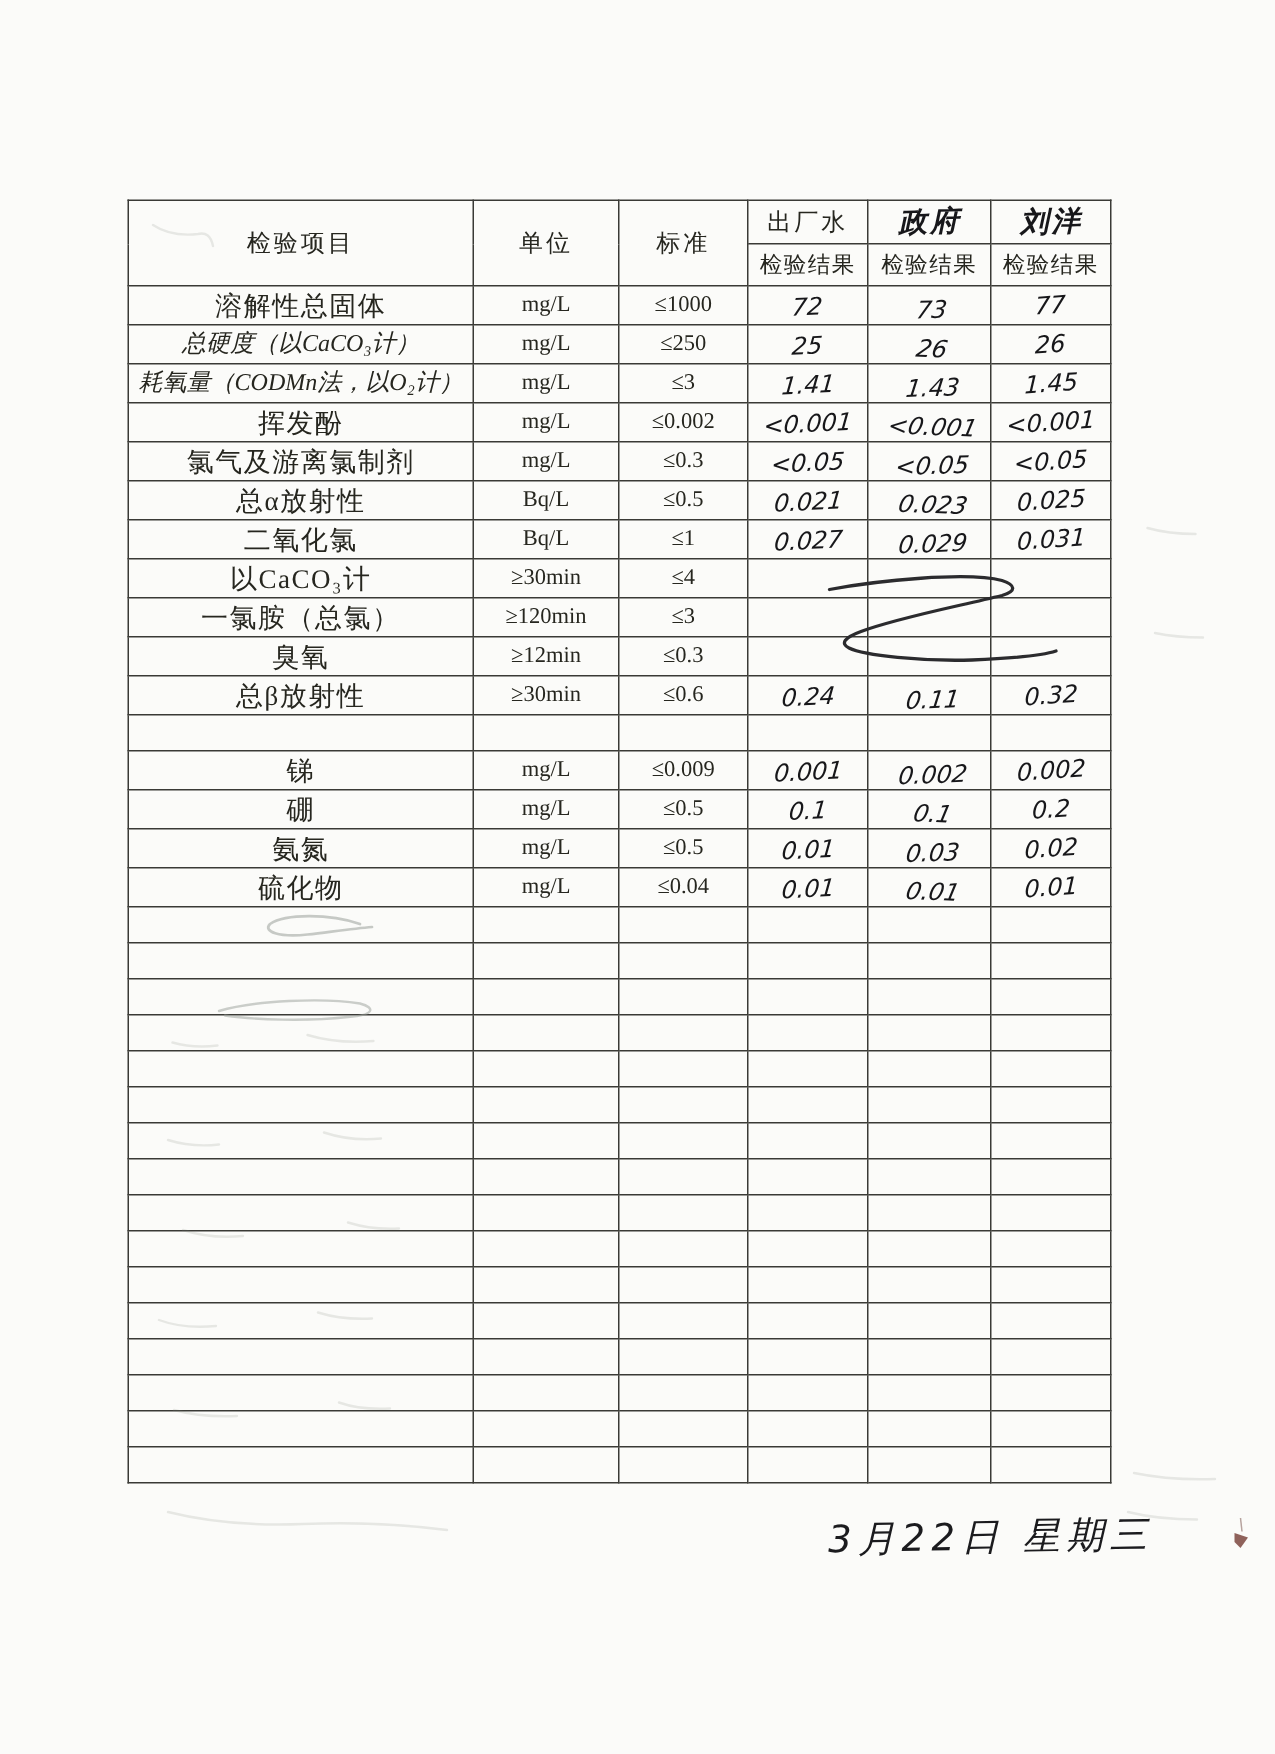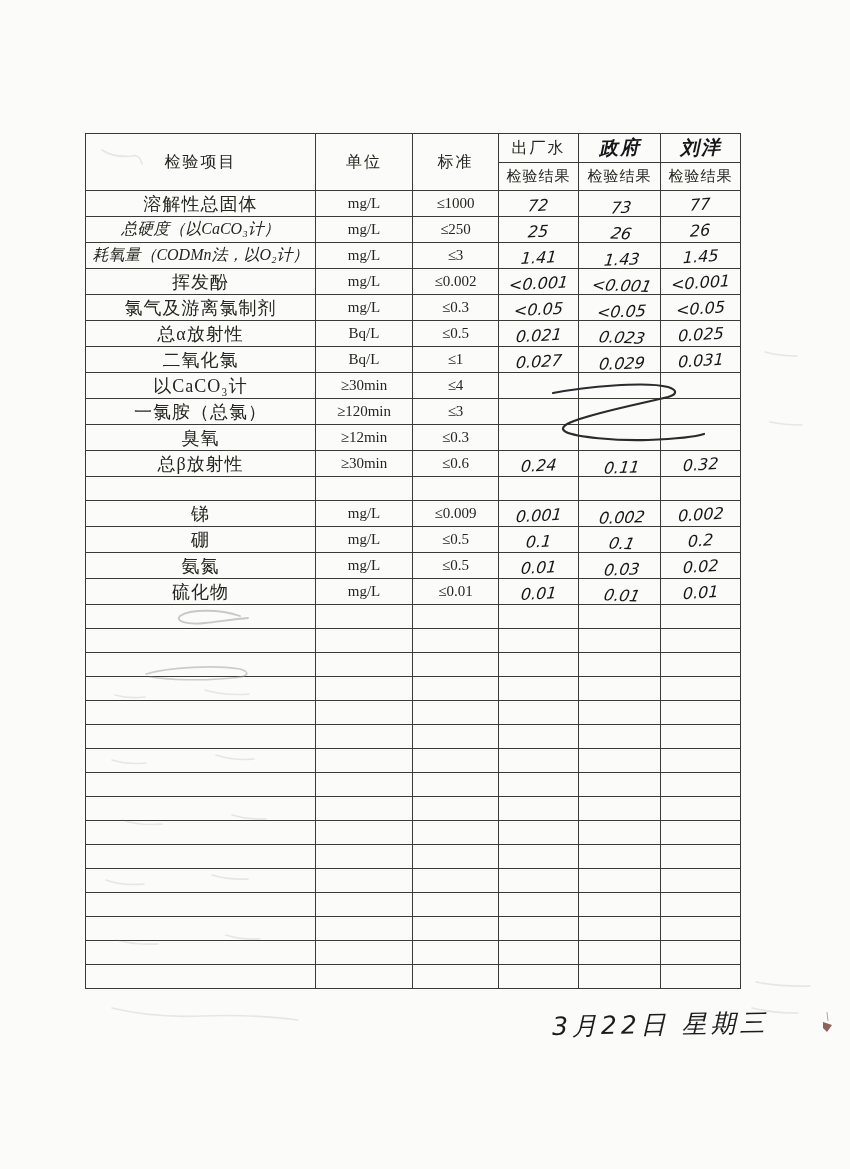--- a/index.html
+++ b/index.html
@@ -202,21 +202,21 @@
           <td class="item-cell">氨氮</td>
           <td class="unit-cell">mg/L</td>
           <td class="standard-cell">≤0.5</td>
           <td class="result-factory-cell"><span class="hw hw-val">0.01</span></td>
           <td class="result-government-cell"><span class="hw hw-val">0.03</span></td>
           <td class="result-liuyang-cell"><span class="hw hw-val">0.02</span></td>
         </tr>
         <tr class="content-row">
           <td class="item-cell">硫化物</td>
           <td class="unit-cell">mg/L</td>
-          <td class="standard-cell">≤0.01</td>
+          <td class="standard-cell">≤0.04</td>
           <td class="result-factory-cell"><span class="hw hw-val">0.01</span></td>
           <td class="result-government-cell"><span class="hw hw-val">0.01</span></td>
           <td class="result-liuyang-cell"><span class="hw hw-val">0.01</span></td>
         </tr>
         <tr class="empty-row">
           <td class="item-cell"></td>
           <td class="unit-cell"></td>
           <td class="standard-cell"></td>
           <td class="result-factory-cell"></td>
           <td class="result-government-cell"></td>

